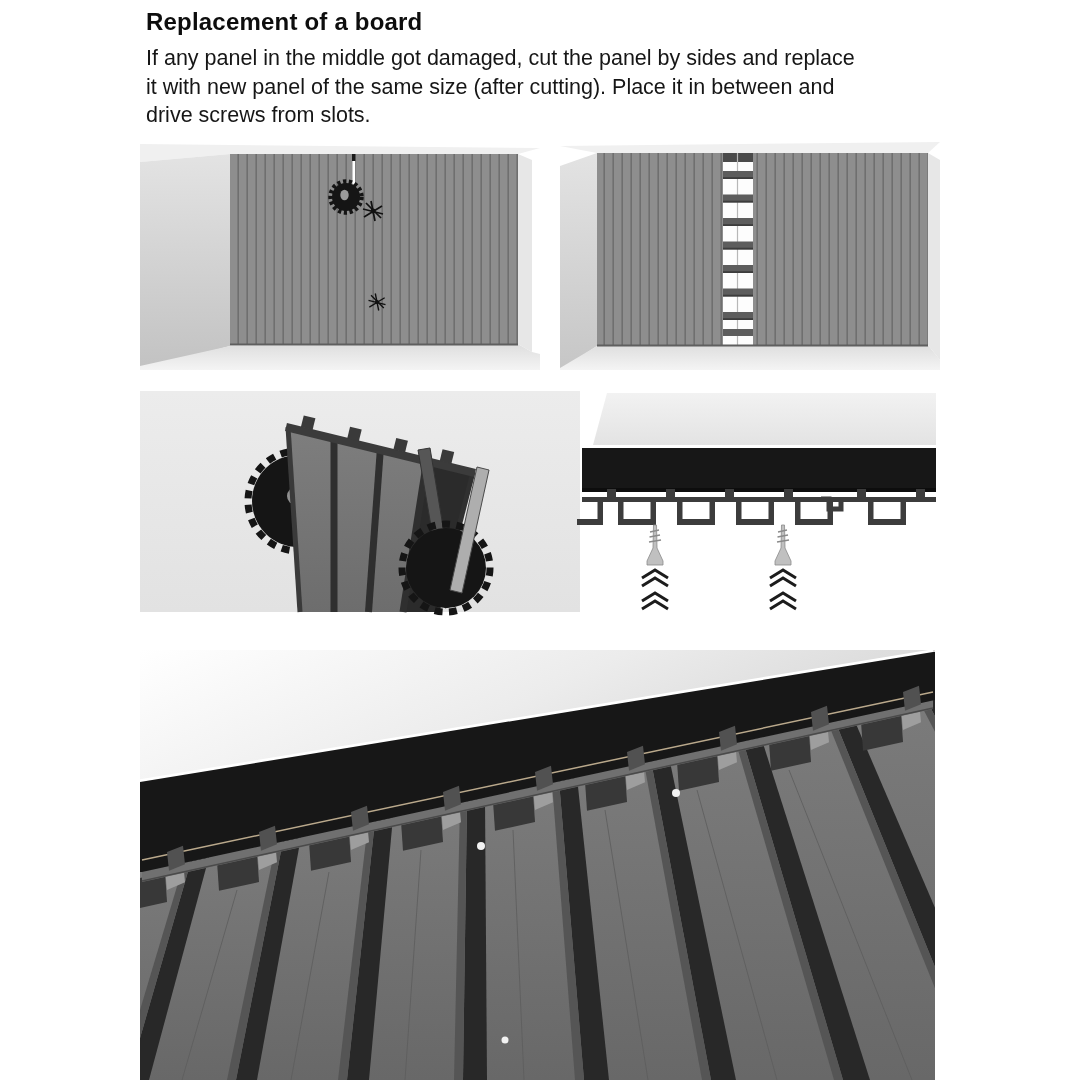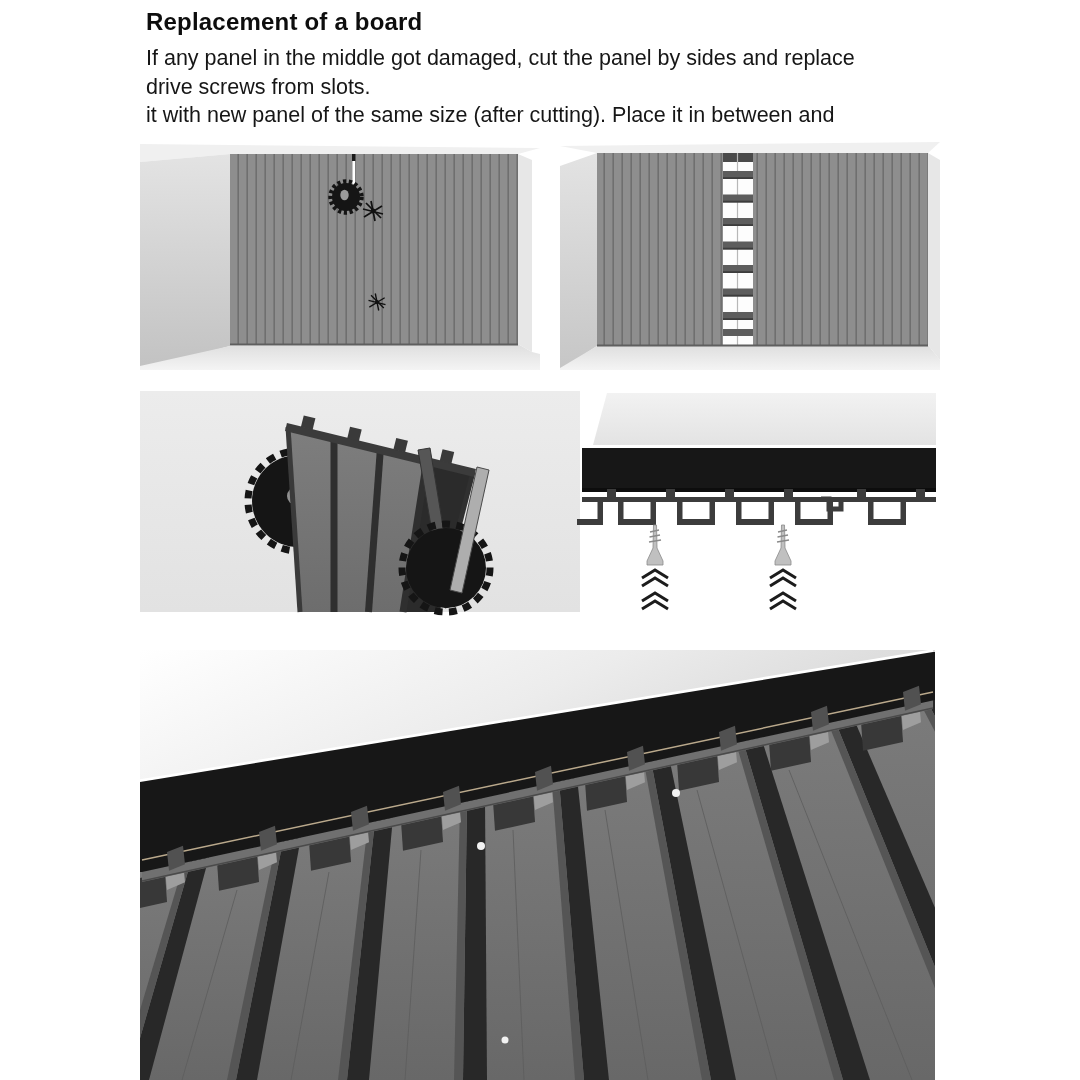--- a/index.html
+++ b/index.html
@@ -21,22 +21,22 @@
   #fig-underside-view{left:140px;top:650px;width:795px;height:430px;}
   svg{display:block;width:100%;height:100%;}
 </style>
 </head>
 <body>
 
 <div class="doc-title">Replacement of a board</div>
 
 <div class="doc-body">
   <div class="line">If any panel in the middle got damaged, cut the panel by sides and replace</div>
+  <div class="line">it with new panel of the same size (after cutting). Place it in between and</div>
   <div class="line">drive screws from slots.</div>
-  <div class="line">it with new panel of the same size (after cutting). Place it in between and</div>
 </div>
 
 <div class="fig" id="fig-damaged-wall">
 <svg viewBox="0 0 400 230" preserveAspectRatio="none">
   <defs>
     <pattern id="slats1" width="9" height="12" patternUnits="userSpaceOnUse">
       <rect width="9" height="12" fill="#8e8e8e"></rect>
       <rect x="7.4" width="1.6" height="12" fill="#6f6f6f"></rect>
     </pattern>
     <linearGradient id="wallL1" x1="0" y1="0" x2="0" y2="1">

